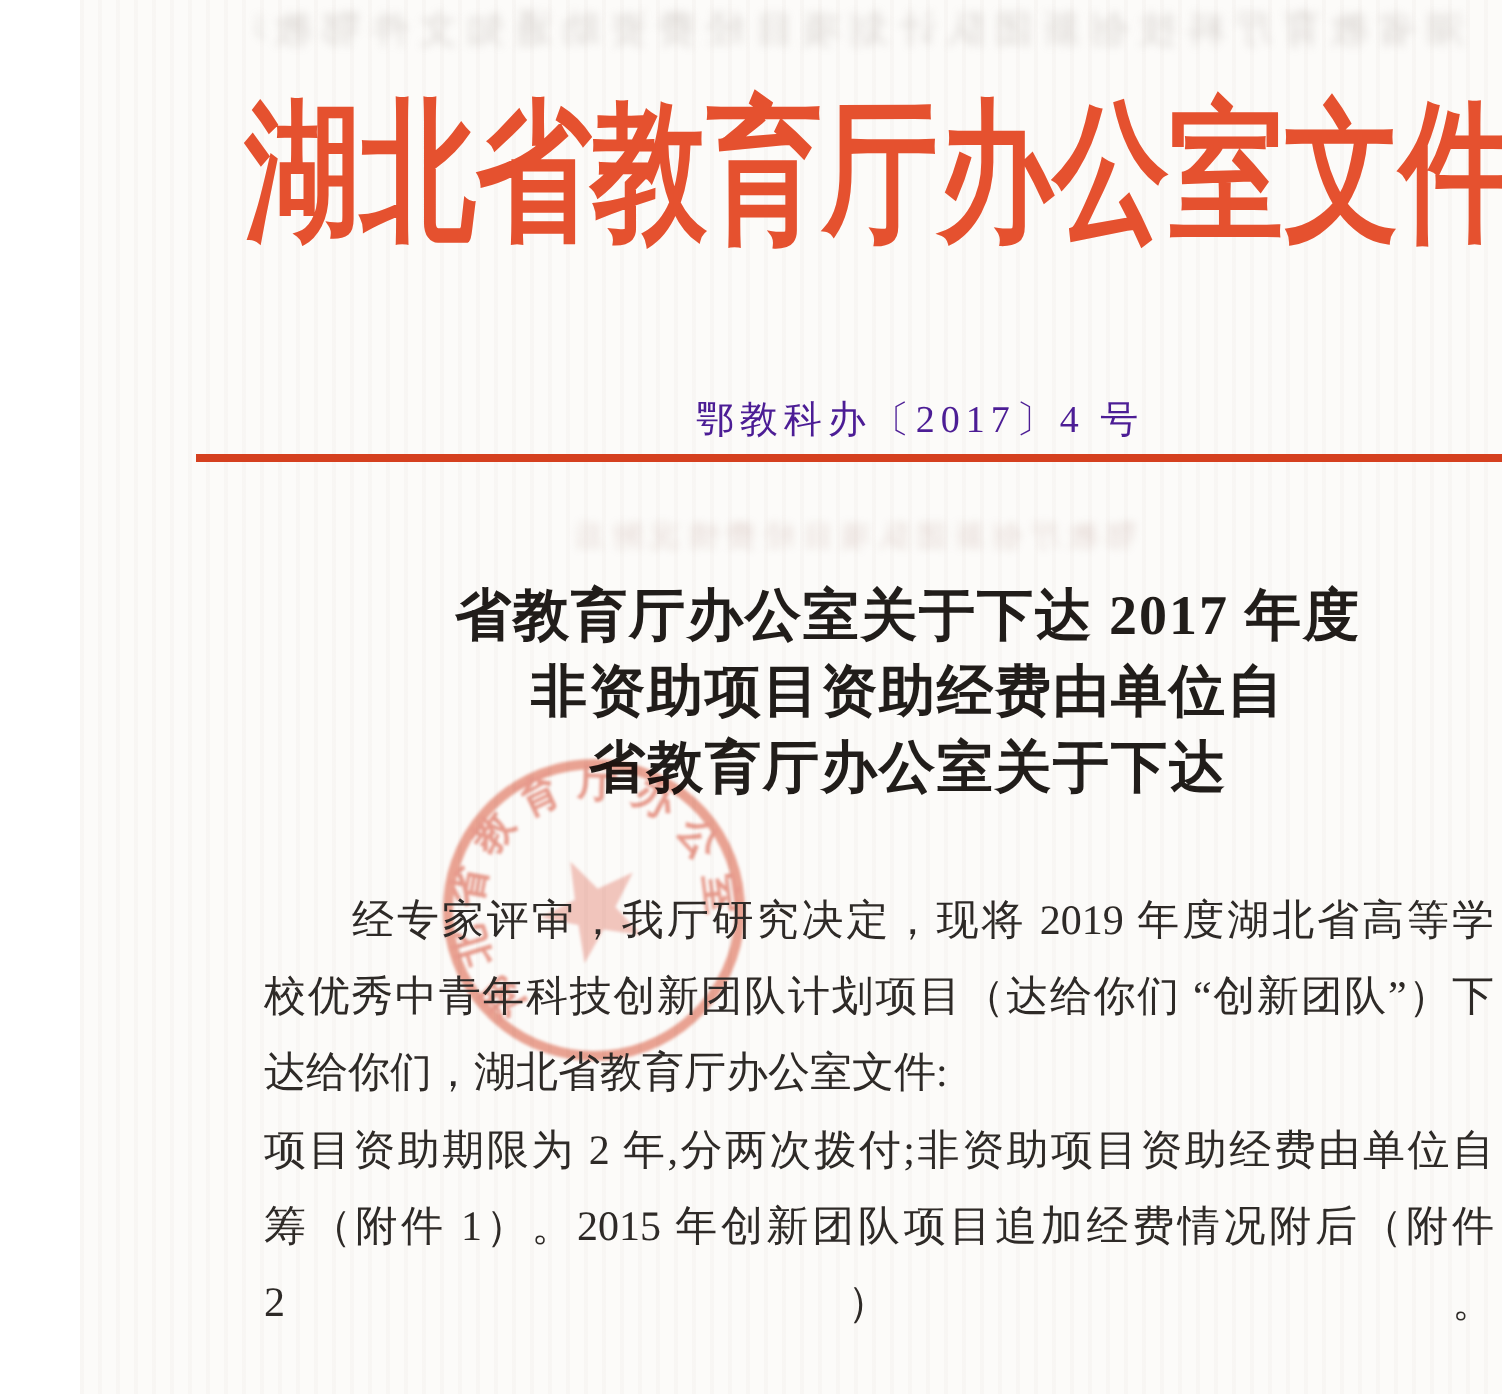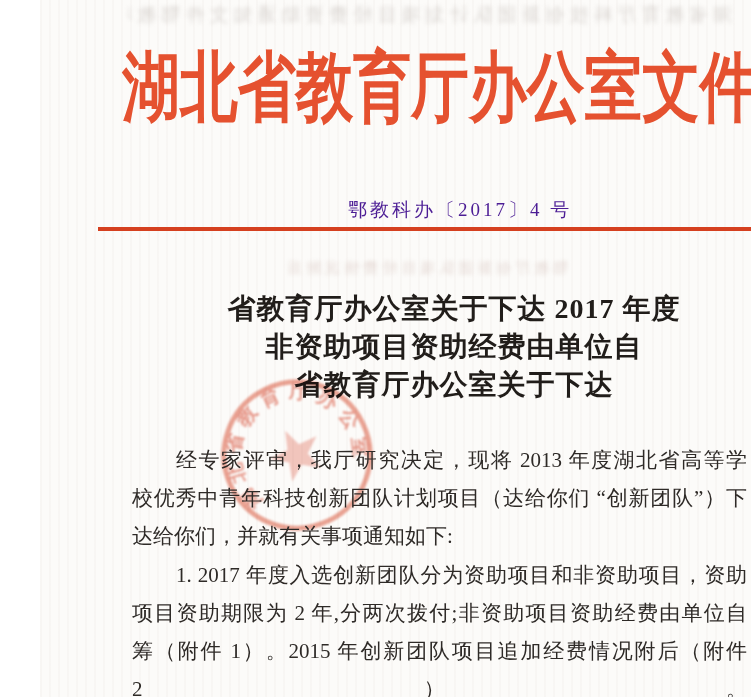--- a/index.html
+++ b/index.html
@@ -113,21 +113,20 @@
         <path id="sealArc" d="M 48.9,126.9 A 57,57 0 1 1 119.1,126.9" fill="none"></path>
       </defs>
       <text font-size="20" fill="#dd5c46" font-weight="700">
         <textPath href="#sealArc" startOffset="24" textLength="235">湖北省教育厅办公室</textPath>
       </text>
       <polygon fill="#e05a44" fill-opacity="0.55" points="84,55 90.35,73.26 109.68,73.66 94.27,85.34 99.88,103.84 84,92.8 68.12,103.84 73.73,85.34 58.32,73.66 77.65,73.26"></polygon>
     </g>
   </svg>
 
   <div class="body-text">
-    <div class="bl indent stretch">经专家评审，我厅研究决定，现将 2013 年度湖北省高等学</div>
+    <div class="bl indent stretch">经专家评审，我厅研究决定，现将 2019 年度湖北省高等学</div>
     <div class="bl stretch">校优秀中青年科技创新团队计划项目（达给你们 “创新团队”）下</div>
-    <div class="bl">达给你们，并就有关事项通知如下:</div>
-    <div class="bl indent stretch">1. 2017 年度入选创新团队分为资助项目和非资助项目，资助</div>
+    <div class="bl">达给你们，湖北省教育厅办公室文件:</div>
     <div class="bl stretch">项目资助期限为 2 年,分两次拨付;非资助项目资助经费由单位自</div>
     <div class="bl stretch">筹（附件 1）。2015 年创新团队项目追加经费情况附后（附件 2）。</div>
   </div>
 
 </div>
 
 </body></html>

